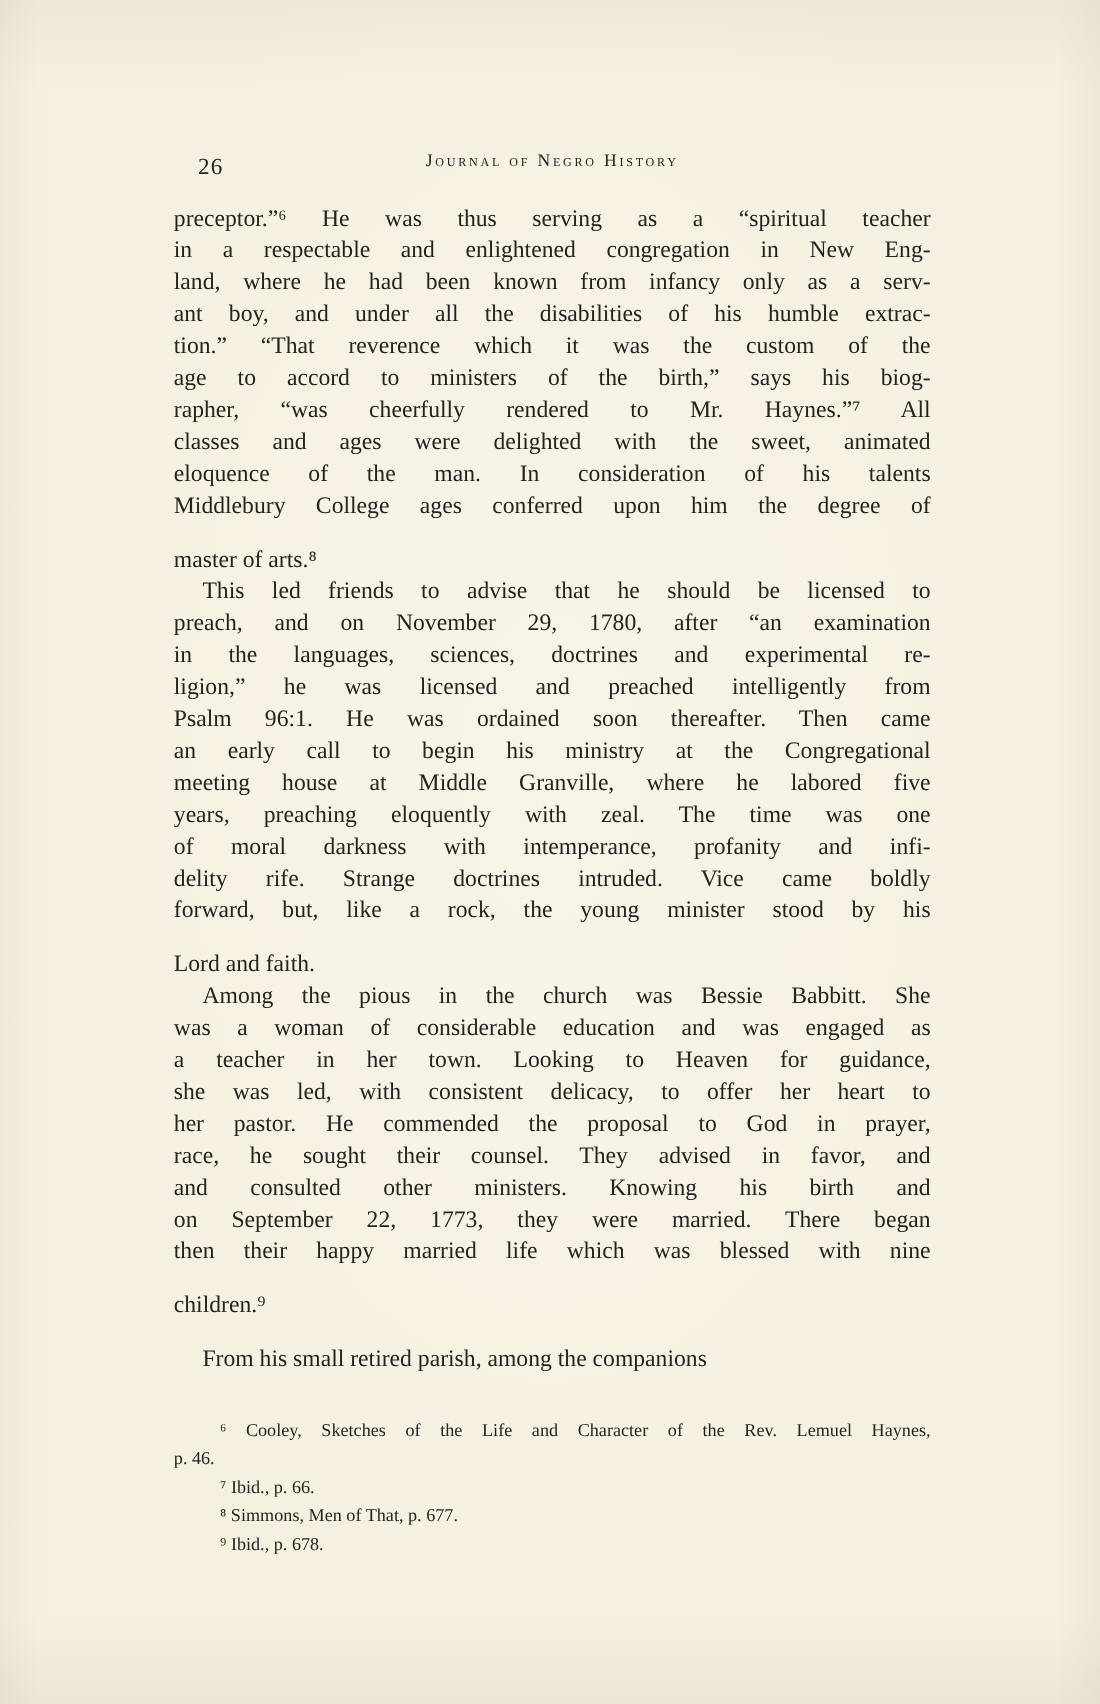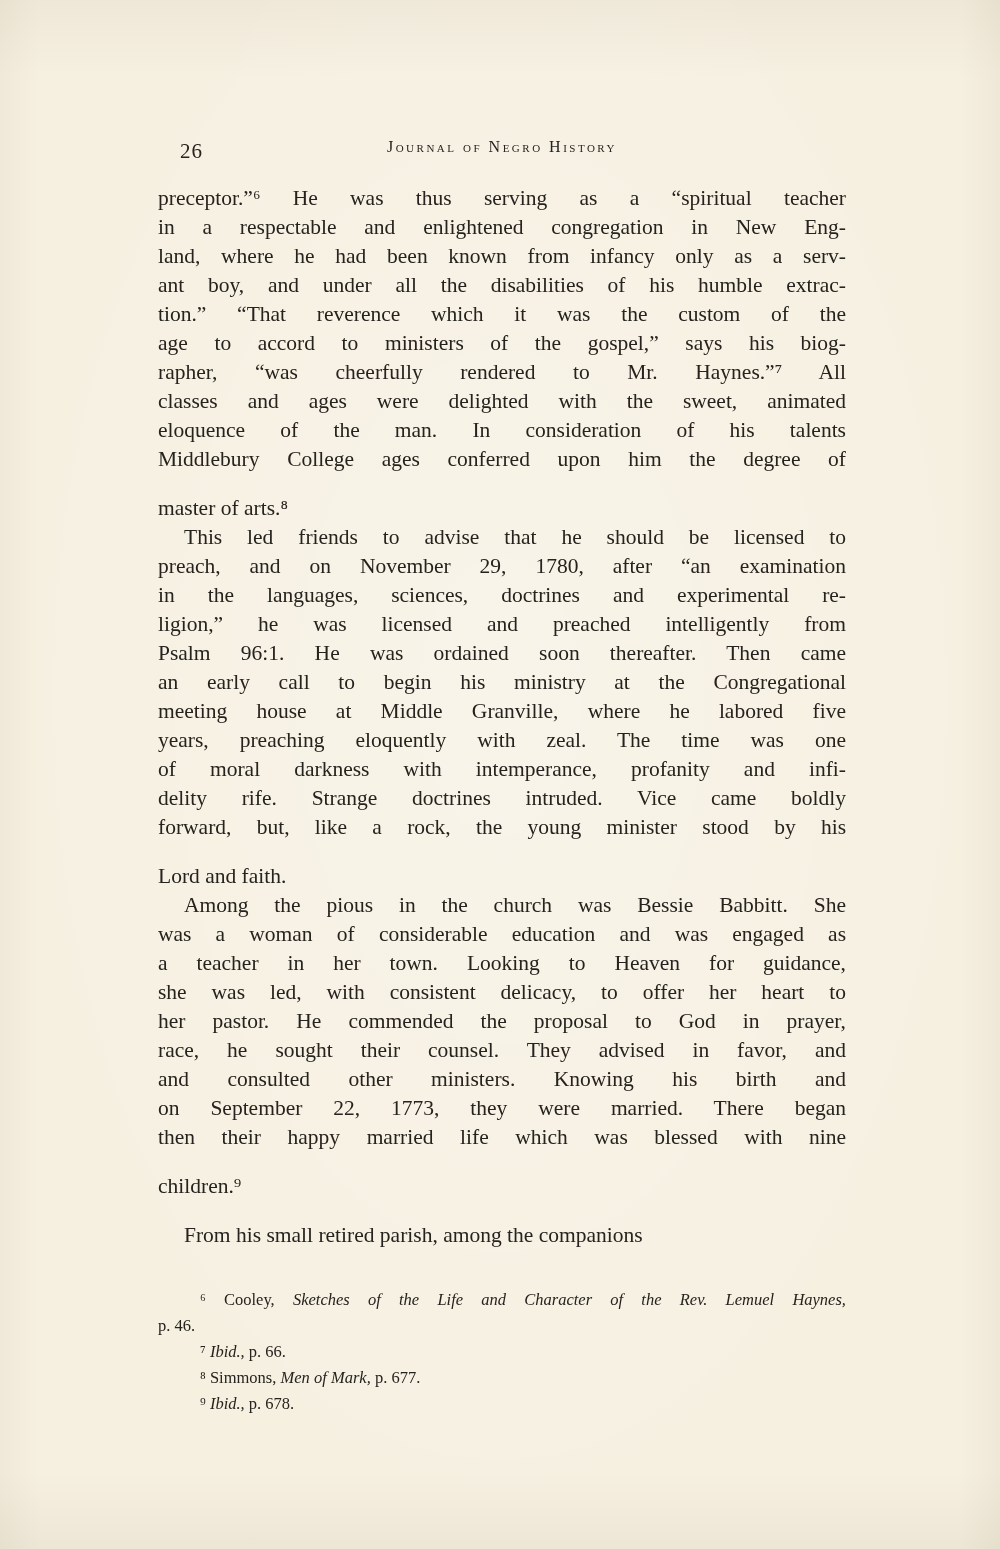--- a/index.html
+++ b/index.html
@@ -75,40 +75,39 @@
     text-align: left;
   }
   .fn-line.justify {
     text-align: justify;
     text-align-last: justify;
   }
   .fn-line.indent {
     text-indent: 42px;
   }
   .it {
-    font-style: italic;
     margin-top: 32px;
   }
 </style>
 </head>
 <body style="--paper: #f6f0e1; --ink: #26231f;">
 
 <div class="page">
   <div class="content">
     <div class="header">
       <span class="pagenum">26</span>
       <span class="title">Journal of Negro History</span>
     </div>
     <div class="body">
         <div class="line">preceptor.”⁶ He was thus serving as a “spiritual teacher</div>
         <div class="line">in a respectable and enlightened congregation in New Eng-</div>
         <div class="line">land, where he had been known from infancy only as a serv-</div>
         <div class="line">ant boy, and under all the disabilities of his humble extrac-</div>
         <div class="line">tion.” “That reverence which it was the custom of the</div>
-        <div class="line">age to accord to ministers of the gospel,” says his biog-</div>
+        <div class="line">age to accord to ministers of the birth,” says his biog-</div>
         <div class="line">rapher, “was cheerfully rendered to Mr. Haynes.”⁷ All</div>
         <div class="line">classes and ages were delighted with the sweet, animated</div>
         <div class="line">eloquence of the man. In consideration of his talents</div>
         <div class="line">Middlebury College ages conferred upon him the degree of</div>
         <div class="line last">master of arts.⁸</div>
         <div class="line indent">This led friends to advise that he should be licensed to</div>
         <div class="line">preach, and on November 29, 1780, after “an examination</div>
         <div class="line">in the languages, sciences, doctrines and experimental re-</div>
         <div class="line">ligion,” he was licensed and preached intelligently from</div>
         <div class="line">Psalm 96:1. He was ordained soon thereafter. Then came</div>
@@ -128,17 +127,17 @@
         <div class="line">and consulted other ministers. Knowing his birth and</div>
         <div class="line">on September 22, 1773, they were married. There began</div>
         <div class="line">then their happy married life which was blessed with nine</div>
         <div class="line last">children.⁹</div>
         <div class="line indent last">From his small retired parish, among the companions</div>
       </div>
     <div class="footnotes">
         <div class="fn-line indent justify"><span>⁶ Cooley, </span><span class="it">Sketches of the Life and Character of the Rev. Lemuel Haynes,</span></div>
         <div class="fn-line"><span>p. 46.</span></div>
         <div class="fn-line indent"><span>⁷ </span><span class="it">Ibid.,</span><span> p. 66.</span></div>
-        <div class="fn-line indent"><span>⁸ Simmons, </span><span class="it">Men of Mark,</span><span> p. 677.</span></div>
+        <div class="fn-line indent"><span>⁸ Simmons, </span><span class="it">Men of That,</span><span> p. 677.</span></div>
         <div class="fn-line indent"><span>⁹ </span><span class="it">Ibid.,</span><span> p. 678.</span></div>
       </div>
   </div>
 </div>
 
 </body></html>

